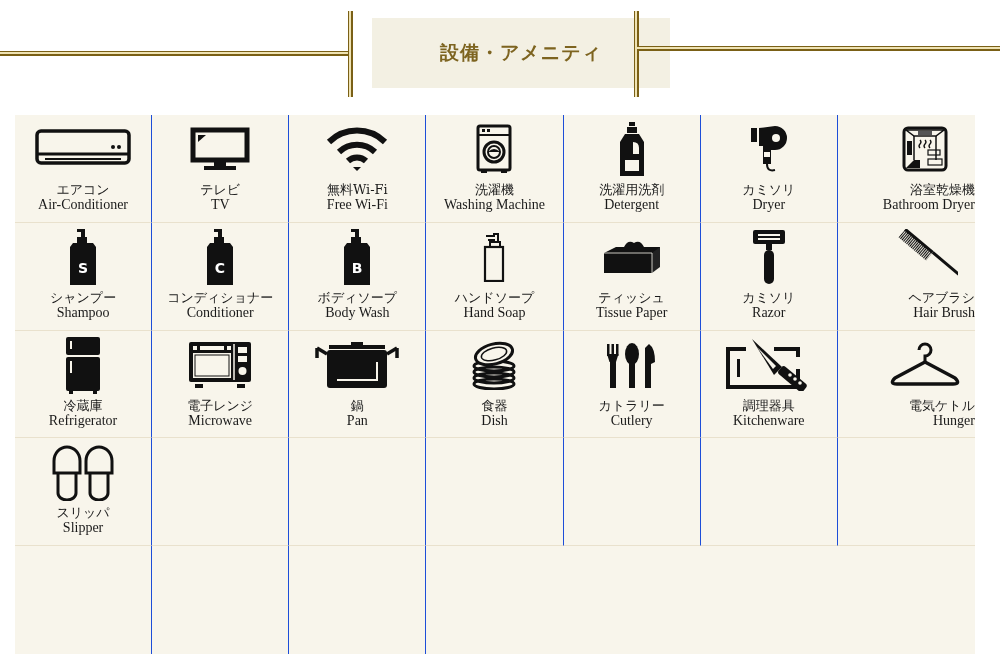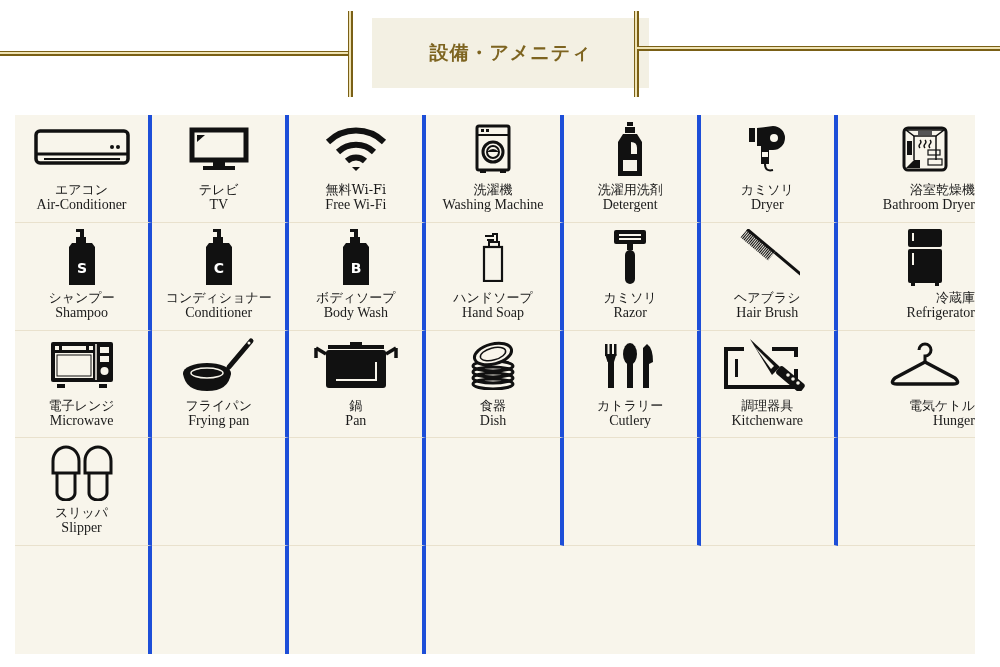--- a/index.html
+++ b/index.html
@@ -4,30 +4,30 @@
 <style>
   * { box-sizing: border-box; margin: 0; padding: 0; }
   html, body { width: 1000px; height: 667px; background: #ffffff; overflow: hidden; }
   body { position: relative; font-family: "DejaVu Serif", "Liberation Serif", serif; color: #1a1a1a; }
 
   
   .gold-h { position: absolute; height: 5px;
     background: linear-gradient(to bottom, #7a6016 0, #7a6016 1.4px, #efe3b4 1.4px, #efe3b4 3.2px, #7a6016 3.2px, #7a6016 5px); }
   .gold-v { position: absolute; width: 5px;
     background: linear-gradient(to right, #7a6016 0, #7a6016 1.4px, #efe3b4 1.4px, #efe3b4 3.2px, #7a6016 3.2px, #7a6016 5px); }
-  .title-box { position: absolute; left: 372px; top: 18px; width: 277px; height: 70px; background: #f3f0e3;
+  .title-box { position: absolute; left: 372px; top: 18px; width: 298px; height: 70px; background: #f3f0e3;
     display: flex; align-items: center; justify-content: center; }
   .title-box span { font-family: "DejaVu Serif", "Liberation Serif", serif; font-weight: bold; font-size: 19px;
     color: #7d6420; letter-spacing: 1px; }
 
   
   .grid { position: absolute; left: 15px; top: 115px; width: 960px; height: 539px;
     display: grid; grid-template-columns: repeat(7, 1fr); grid-template-rows: repeat(5, 1fr);
     background: #f8f5eb; }
-  .cell { border-right: 4px solid #1d4ed8; border-bottom: 1px solid #e9e1cd; position: relative;
+  .cell { border-right: 1px solid #1d4ed8; border-bottom: 1px solid #e9e1cd; position: relative;
     display: flex; flex-direction: column; align-items: center; }
   .cell:nth-child(7n) { border-right: none; align-items: flex-end; }
   .cell:nth-child(n+29) { border-bottom: none; }
   .icon { width: 100px; height: 56px; margin-top: 6px; display: flex; align-items: center; justify-content: center; }
   .icon svg { display: block; }
   .ja { font-family: "DejaVu Serif", "Liberation Serif", serif; font-size: 13px; line-height: 15px; margin-top: 5px; color: #1a1a1a; white-space: nowrap; }
   .en { font-family: "Liberation Serif", "DejaVu Serif", serif; font-size: 14px; line-height: 15px; color: #1a1a1a; white-space: nowrap; }
 </style>
 </head>
 <body>
@@ -195,20 +195,34 @@
           <path d="M4 4 L12 4 L12 2 L16 2 L16 10 L12 10 L12 8 L6 8" fill="none" stroke="#111" stroke-width="2"></path>
           <rect x="8" y="10" width="10" height="5" fill="none" stroke="#111" stroke-width="2"></rect>
           <rect x="3" y="15" width="18" height="34" fill="none" stroke="#111" stroke-width="2.2"></rect>
         </svg>
     </div>
     <div class="ja">ハンドソープ</div>
     <div class="en">Hand Soap</div>
   </div>
 
 
+  <div class="cell">
+    <div class="icon">
+      <svg width="60" height="40" viewBox="0 0 60 40">
+          <path d="M22 10 Q26 2 32 6 Q38 2 42 10 L40 14 L24 14 Z" fill="#111"></path>
+          <polygon points="2,16 14,10 58,10 58,16" fill="#111"></polygon>
+          <rect x="2" y="16" width="48" height="20" fill="#111"></rect>
+          <polygon points="50,16 58,10 58,30 50,36" fill="#222"></polygon>
+          <line x1="50" y1="16" x2="50" y2="36" stroke="#f8f5eb" stroke-width="0.8"></line>
+          <line x1="2" y1="16" x2="50" y2="16" stroke="#f8f5eb" stroke-width="0.8"></line>
+        </svg>
+    </div>
+    <div class="ja">ティッシュ</div>
+    <div class="en">Tissue Paper</div>
+  </div>
 
 
   <div class="cell">
     <div class="icon">
       <svg width="36" height="58" viewBox="0 0 36 58">
           <rect x="2" y="2" width="32" height="14" rx="2" fill="#111"></rect>
           <rect x="7" y="6" width="22" height="2" fill="#f8f5eb"></rect>
           <rect x="7" y="10" width="22" height="2" fill="#f8f5eb"></rect>
           <rect x="15" y="16" width="6" height="6" fill="#111"></rect>
           <rect x="13" y="22" width="10" height="34" rx="5" fill="#111"></rect>
@@ -267,33 +281,20 @@
           <circle cx="55.5" cy="31" r="4" fill="#f8f5eb"></circle>
           <rect x="8" y="44" width="8" height="4" fill="#111"></rect>
           <rect x="50" y="44" width="8" height="4" fill="#111"></rect>
         </svg>
     </div>
     <div class="ja">電子レンジ</div>
     <div class="en">Microwave</div>
   </div>
 
 
-  <div class="cell">
-    <div class="icon">
-      <svg width="76" height="56" viewBox="0 0 76 56">
-          <path d="M48 30 L70 4" stroke="#111" stroke-width="5" stroke-linecap="round"></path>
-          <circle cx="68" cy="6" r="1.5" fill="#f8f5eb"></circle>
-          <ellipse cx="26" cy="36" rx="24" ry="10" fill="#111"></ellipse>
-          <path d="M2 36 Q4 54 26 54 Q48 54 50 36 Z" fill="#111"></path>
-          <ellipse cx="26" cy="36" rx="16" ry="5" fill="none" stroke="#f8f5eb" stroke-width="1.5"></ellipse>
-        </svg>
-    </div>
-    <div class="ja">フライパン</div>
-    <div class="en">Frying pan</div>
-  </div>
 
   <div class="cell">
     <div class="icon">
       <svg width="88" height="50" viewBox="0 0 88 50">
           <rect x="38" y="2" width="12" height="3" fill="#111"></rect>
           <rect x="16" y="5" width="56" height="4" fill="#111"></rect>
           <rect x="14" y="10" width="60" height="38" rx="3" fill="#111"></rect>
           <path d="M14 14 L4 8" stroke="#111" stroke-width="3.5"></path>
           <path d="M4 8 L4 18" stroke="#111" stroke-width="3.5"></path>
           <path d="M74 14 L84 8" stroke="#111" stroke-width="3.5"></path>

